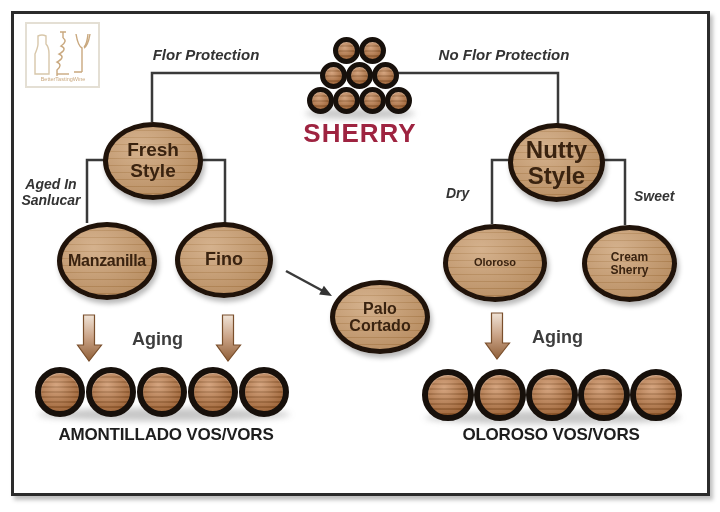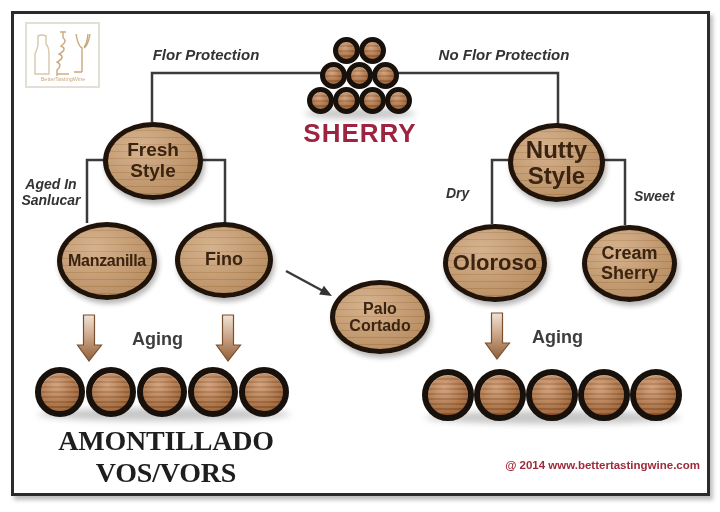--- a/index.html
+++ b/index.html
@@ -32,22 +32,22 @@
             radial-gradient(circle at 40% 32%, rgba(255,255,255,0.30), rgba(0,0,0,0.18) 78%),
             repeating-linear-gradient(180deg,#c37e49 0 3px,#a5632f 3px 5px);
           box-shadow:inset 0 1px 1px rgba(255,255,255,0.3);z-index:2;}
   .barrel.big{width:50px;height:50px;border-width:6px;}
   .barrel.sm{width:27px;height:27px;}
   .rowshadow{position:absolute;background:rgba(70,70,70,0.30);border-radius:50%;
              filter:blur(3px);z-index:1;}
   
   .aging{position:absolute;z-index:3;font-size:18px;font-weight:600;color:#3d3d3d;}
   
-  .caption{position:absolute;z-index:3;font-weight:bold;font-size:28px;color:#1e1e1e;
-           letter-spacing:-0.2px;text-align:center;font-family:Liberation Serif, serif;}
+  .caption{position:absolute;z-index:3;font-weight:bold;font-size:17px;color:#1e1e1e;
+           letter-spacing:-0.2px;text-align:center;}
   
   .footer{position:absolute;left:400px;top:458px;width:300px;text-align:right;z-index:3;
           font-weight:bold;font-size:11.5px;color:#9e2a3a;line-height:1.22;}
 </style>
 </head>
 <body>
 
 <div class="canvas">
   <div class="frame"></div>
 
@@ -124,24 +124,24 @@
     <span class="node-label" style="font-size:16px;letter-spacing:-0.3px;">Manzanilla</span>
   </div>
   <div class="node" style="left:330px;top:280px;width:100px;height:74px;">
     <span class="node-label" style="font-size:16px;">Palo
 Cortado</span>
   </div>
   <div class="node" style="left:175px;top:222px;width:98px;height:76px;">
     <span class="node-label" style="font-size:18px;">Fino</span>
   </div>
   <div class="node" style="left:443px;top:224px;width:104px;height:78px;">
-    <span class="node-label" style="font-size:22px;">Oloroso</span>
+    <span class="node-label" style="font-size:11px;">Oloroso</span>
   </div>
   <div class="node" style="left:582px;top:225px;width:95px;height:77px;">
-    <span class="node-label" style="font-size:18px;">Cream
+    <span class="node-label" style="font-size:12px;">Cream
 Sherry</span>
   </div>
 
   <div class="aging" style="left:132px;top:329px;">Aging</div>
   <div class="aging" style="left:532px;top:327px;">Aging</div>
 
   <div class="layer" style="z-index:2;">
     <div class="rowshadow" style="left:38px;top:408px;width:252px;height:13px;"></div>
     <div class="barrel big" style="left:35px;top:367px;"></div>
     <div class="barrel big" style="left:86px;top:367px;"></div>
@@ -152,17 +152,17 @@
   <div class="layer" style="z-index:2;">
     <div class="rowshadow" style="left:425px;top:411px;width:256px;height:13px;"></div>
     <div class="barrel big" style="left:422px;top:369px;width:52px;height:52px;"></div>
     <div class="barrel big" style="left:474px;top:369px;width:52px;height:52px;"></div>
     <div class="barrel big" style="left:526px;top:369px;width:52px;height:52px;"></div>
     <div class="barrel big" style="left:578px;top:369px;width:52px;height:52px;"></div>
     <div class="barrel big" style="left:630px;top:369px;width:52px;height:52px;"></div>
   </div>
 
   <div class="caption" style="left:40px;top:425px;width:252px;">AMONTILLADO VOS/VORS</div>
+  <div class="caption" style="left:428px;top:425px;width:246px;">OLOROSO VOS/VORS</div>
 
   <div class="footer">
-    <div>@ 2014 www.bettertastingwine.com</div>
   </div>
 </div>
 
 </body></html>

